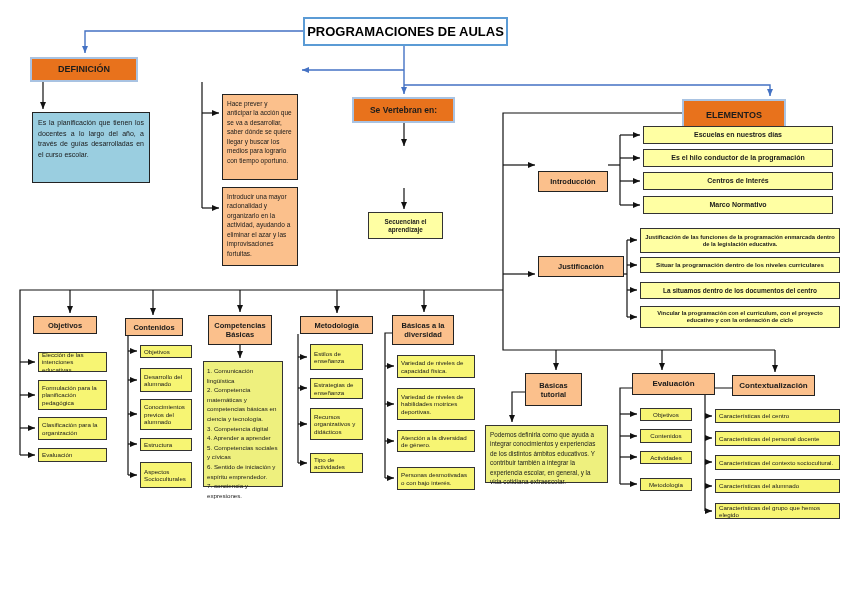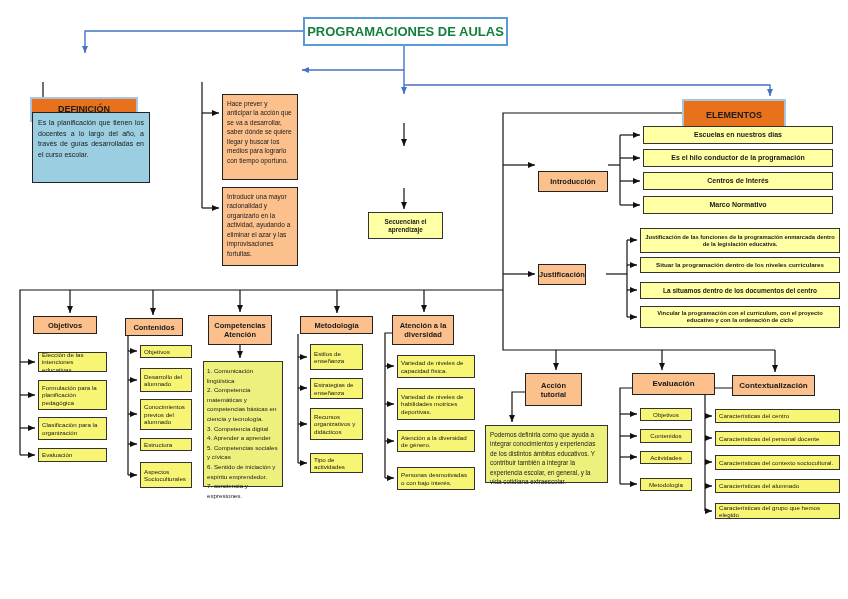--- a/index.html
+++ b/index.html
@@ -1,21 +1,21 @@
 <!DOCTYPE html>
 <html><head>
 <meta charset="utf-8">
 <style>
   html,body{margin:0;padding:0;background:#ffffff;}
   #canvas{position:relative;width:848px;height:599px;background:#ffffff;overflow:hidden;
           font-family:"Liberation Sans",sans-serif;}
   svg.wires{position:absolute;left:0;top:0;pointer-events:none;}
   .node{position:absolute;box-sizing:border-box;display:flex;align-items:center;justify-content:center;
         text-align:center;line-height:1.2;color:#1a1a1a;}
-  .title-box{border:2px solid #5b9bd5;background:#ffffff;color:#15803d;font-weight:bold;font-size:13px;}
+  .title-box{border:2px solid #5b9bd5;background:#ffffff;color:#000000;font-weight:bold;font-size:13px;}
   .hdr{background:#e8721c;border:2px solid #a9c3e2;font-weight:bold;font-size:9px;color:#1c1c1c;}
   .hdr-sm{background:#e8721c;border:2px solid #a9c3e2;font-weight:bold;font-size:8.5px;color:#1c1c1c;}
   .peach{background:#fbc08c;border:1.2px solid #222;font-weight:bold;font-size:7.5px;}
   .peach-txt{background:#fbc08c;border:1.2px solid #222;font-size:6.5px;text-align:left;
              justify-content:flex-start;align-items:flex-start;padding:4px;line-height:1.45;}
   .bluebox{background:#9acee0;border:1.5px solid #222;font-size:7px;text-align:justify;
            align-items:flex-start;padding:5px;line-height:1.5;}
   .bluebox-big{background:#9acee0;border:1.5px solid #222;font-weight:bold;font-size:9px;line-height:1.8;}
   .ywide{background:#ffffa3;border:1.3px solid #333;font-weight:bold;font-size:7px;padding:1px 3px;}
   .ywide-sm{background:#ffffa3;border:1.3px solid #333;font-weight:bold;font-size:5.8px;padding:1px 3px;}
@@ -120,77 +120,78 @@
       <path d="M705,416 H712" marker-end="url(#ma)"></path>
       <path d="M705,438 H712" marker-end="url(#ma)"></path>
       <path d="M705,462 H712" marker-end="url(#ma)"></path>
       <path d="M705,486 H712" marker-end="url(#ma)"></path>
       <path d="M705,511 H712" marker-end="url(#ma)"></path>
     </g>
   </svg>
 
   <div class="node title-box" style="left:303px;top:17px;width:205px;height:29px;">PROGRAMACIONES DE AULAS</div>
 
-  <div class="node hdr" style="left:30px;top:57px;width:108px;height:25px;margin-top:40px;">DEFINICIÓN</div>
+  <div class="node hdr" style="left:30px;top:57px;width:108px;height:25px;">DEFINICIÓN</div>
   <div class="node bluebox" style="left:32px;top:112px;width:118px;height:71px;">Es la planificación que tienen los docentes a lo largo del año, a través de guías desarrolladas en el curso escolar.</div>
 
   <div class="node peach-txt" style="left:222px;top:94px;width:76px;height:86px;">Hace prever y anticipar la acción que se va a desarrollar, saber dónde se quiere llegar y buscar los medios para lograrlo con tiempo oportuno.</div>
   <div class="node peach-txt" style="left:222px;top:187px;width:76px;height:79px;">Introducir una mayor racionalidad y organizarlo en la actividad, ayudando a eliminar el azar y las improvisaciones fortuitas.</div>
 
+  <div class="node hdr-sm" style="left:352px;top:97px;width:103px;height:26px;">Se Vertebran en:</div>
   <div class="node ywide" style="left:368px;top:212px;width:75px;height:27px;font-size:6.3px;">Secuencian el aprendizaje</div>
 
   <div class="node hdr" style="left:682px;top:99px;width:104px;height:32px;">ELEMENTOS</div>
 
   <div class="node peach" style="left:538px;top:171px;width:70px;height:21px;">Introducción</div>
   <div class="node ywide" style="left:643px;top:126px;width:190px;height:18px;">Escuelas en nuestros días</div>
   <div class="node ywide" style="left:643px;top:149px;width:190px;height:18px;">Es el hilo conductor de la programación</div>
   <div class="node ywide" style="left:643px;top:172px;width:190px;height:18px;">Centros de Interés</div>
   <div class="node ywide" style="left:643px;top:196px;width:190px;height:18px;">Marco Normativo</div>
 
-  <div class="node peach" style="left:538px;top:264px;width:48px;height:21px;">Justificación</div>
+  <div class="node peach" style="left:538px;top:256px;width:86px;height:21px;">Justificación</div>
   <div class="node ywide-sm" style="left:640px;top:228px;width:200px;height:25px;">Justificación de las funciones de la programación enmarcada dentro de la legislación educativa.</div>
   <div class="node ywide-sm" style="left:640px;top:257px;width:200px;height:16px;font-size:6.2px;">Situar la programación dentro de los niveles curriculares</div>
   <div class="node ywide-sm" style="left:640px;top:282px;width:200px;height:17px;font-size:6.5px;">La situamos dentro de los documentos del centro</div>
   <div class="node ywide-sm" style="left:640px;top:306px;width:200px;height:22px;">Vincular la programación con el curriculum, con el proyecto educativo y con la ordenación de ciclo</div>
 
   <div class="node peach" style="left:33px;top:316px;width:64px;height:18px;">Objetivos</div>
   <div class="node ysm" style="left:38px;top:352px;width:69px;height:20px;">Elección de las intenciones educativas</div>
   <div class="node ysm" style="left:38px;top:380px;width:69px;height:30px;">Formulación para la planificación pedagógica</div>
   <div class="node ysm" style="left:38px;top:417px;width:69px;height:23px;">Clasificación para la organización</div>
   <div class="node ysm" style="left:38px;top:448px;width:69px;height:14px;">Evaluación</div>
 
   <div class="node peach" style="left:125px;top:318px;width:58px;height:18px;">Contenidos</div>
   <div class="node ysm" style="left:140px;top:345px;width:52px;height:13px;">Objetivos</div>
   <div class="node ysm" style="left:140px;top:368px;width:52px;height:24px;">Desarrollo del alumnado</div>
   <div class="node ysm" style="left:140px;top:399px;width:52px;height:31px;">Conocimientos previos del alumnado</div>
   <div class="node ysm" style="left:140px;top:438px;width:52px;height:13px;">Estructura</div>
   <div class="node ysm" style="left:140px;top:462px;width:52px;height:26px;">Aspectos Socioculturales</div>
 
-  <div class="node peach" style="left:208px;top:315px;width:64px;height:30px;">Competencias Atención</div>
+  <div class="node peach" style="left:208px;top:315px;width:64px;height:30px;">Competencias Básicas</div>
   <div class="node ylist" style="left:203px;top:361px;width:80px;height:126px;">1. Comunicación lingüística
 2. Competencia matemáticas y competencias básicas en ciencia y tecnología.
 3. Competencia digital
 4. Aprender a aprender
 5. Competencias sociales y cívicas
 6. Sentido de iniciación y espíritu emprendedor.
 7. conciencia y expresiones.</div>
 
   <div class="node peach" style="left:300px;top:316px;width:73px;height:18px;">Metodología</div>
   <div class="node ysm" style="left:310px;top:344px;width:53px;height:26px;">Estilos de enseñanza</div>
   <div class="node ysm" style="left:310px;top:378px;width:53px;height:21px;">Estrategias de enseñanza</div>
   <div class="node ysm" style="left:310px;top:408px;width:53px;height:32px;">Recursos organizativos y didácticos</div>
   <div class="node ysm" style="left:310px;top:453px;width:53px;height:20px;">Tipo de actividades</div>
 
-  <div class="node peach" style="left:392px;top:315px;width:62px;height:30px;">Atención a la diversidad</div>
+  <div class="node peach" style="left:392px;top:315px;width:62px;height:30px;">Básicas a la diversidad</div>
   <div class="node ysm" style="left:397px;top:355px;width:78px;height:23px;">Variedad de niveles de capacidad física.</div>
   <div class="node ysm" style="left:397px;top:388px;width:78px;height:32px;">Variedad de niveles de habilidades motrices deportivas.</div>
   <div class="node ysm" style="left:397px;top:430px;width:78px;height:22px;">Atención a la diversidad de género.</div>
   <div class="node ysm" style="left:397px;top:467px;width:78px;height:23px;">Personas desmotivadas o con bajo interés.</div>
 
-  <div class="node peach" style="left:525px;top:373px;width:57px;height:33px;padding:2px 6px;">Acción tutorial</div>
+  <div class="node peach" style="left:525px;top:373px;width:57px;height:33px;padding:2px 6px;">Básicas tutorial</div>
   <div class="node ypara" style="left:485px;top:425px;width:123px;height:58px;">Podemos definirla como que ayuda a integrar conocimientos y experiencias de los distintos ámbitos educativos. Y contribuir también a integrar la experiencia escolar, en general, y la vida cotidiana extraescolar.</div>
 
   <div class="node peach" style="left:632px;top:373px;width:83px;height:22px;font-size:8px;">Evaluación</div>
   <div class="node ysm" style="left:640px;top:408px;width:52px;height:13px;justify-content:center;text-align:center;">Objetivos</div>
   <div class="node ysm" style="left:640px;top:429px;width:52px;height:14px;justify-content:center;text-align:center;">Contenidos</div>
   <div class="node ysm" style="left:640px;top:451px;width:52px;height:13px;justify-content:center;text-align:center;">Actividades</div>
   <div class="node ysm" style="left:640px;top:478px;width:52px;height:13px;justify-content:center;text-align:center;">Metodología</div>
 
   <div class="node peach" style="left:732px;top:375px;width:83px;height:21px;font-size:8px;">Contextualización</div>
   <div class="node ysm" style="left:715px;top:409px;width:125px;height:14px;">Características del centro</div>

